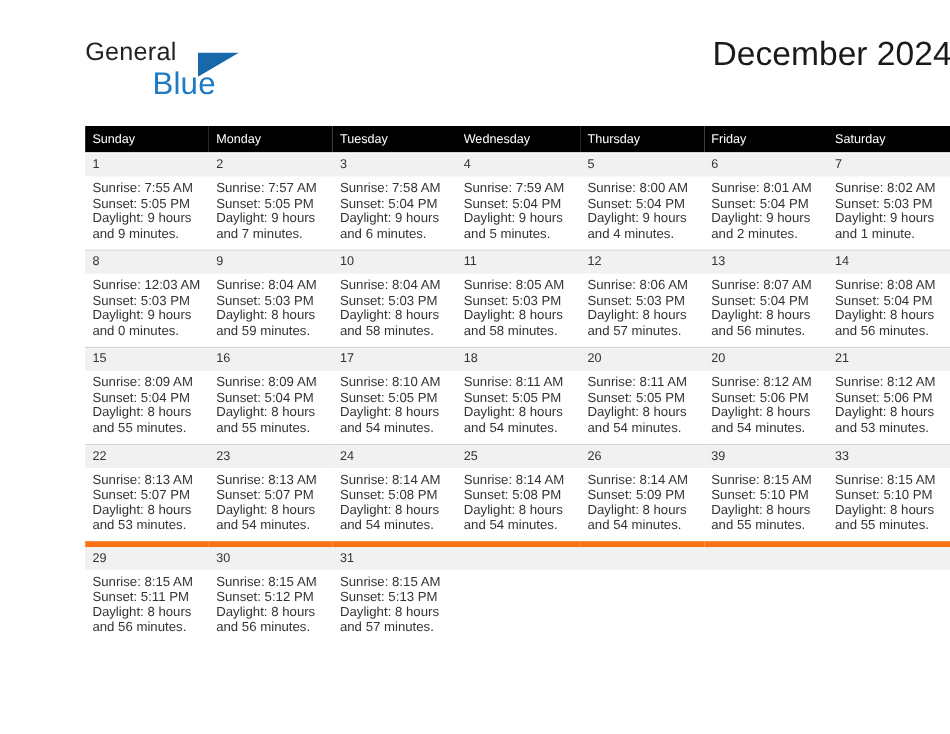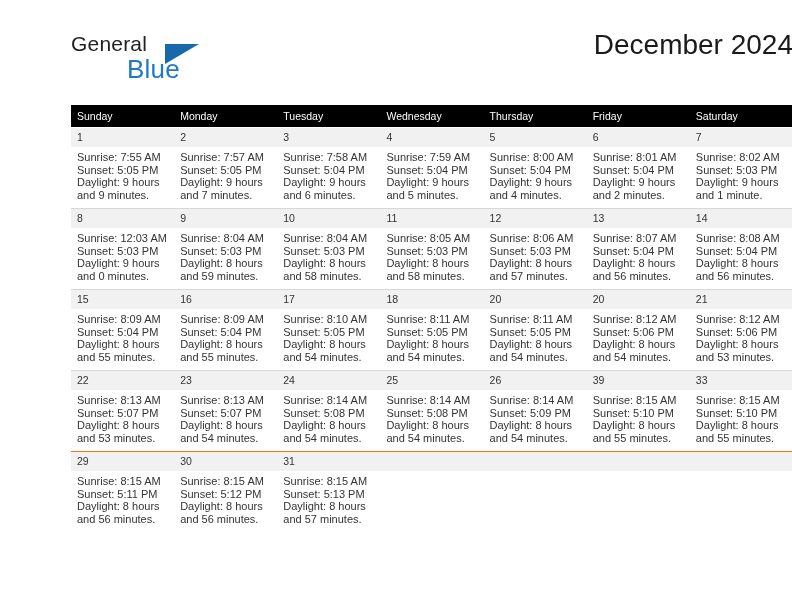--- a/index.html
+++ b/index.html
@@ -115,21 +115,21 @@
   }
   .cell-inner {
     height: 81px;
     border-top: 1px solid #d7d7d7;
     box-sizing: border-box;
   }
   tr.week-row:first-child .cell-inner {
     border-top: 1px solid #ffffff;
   }
   tr.week-row.last-week .cell-inner {
-    border-top: 1px solid #f97316;
+    border-top: 5px solid #f97316;
   }
   .daynum {
     background: #f1f1f1;
     font-size: 10.5px;
     color: #333333;
     padding: 4px 0 4px 6px;
     line-height: 11px;
     height: 11px;
     box-sizing: content-box;
   }

